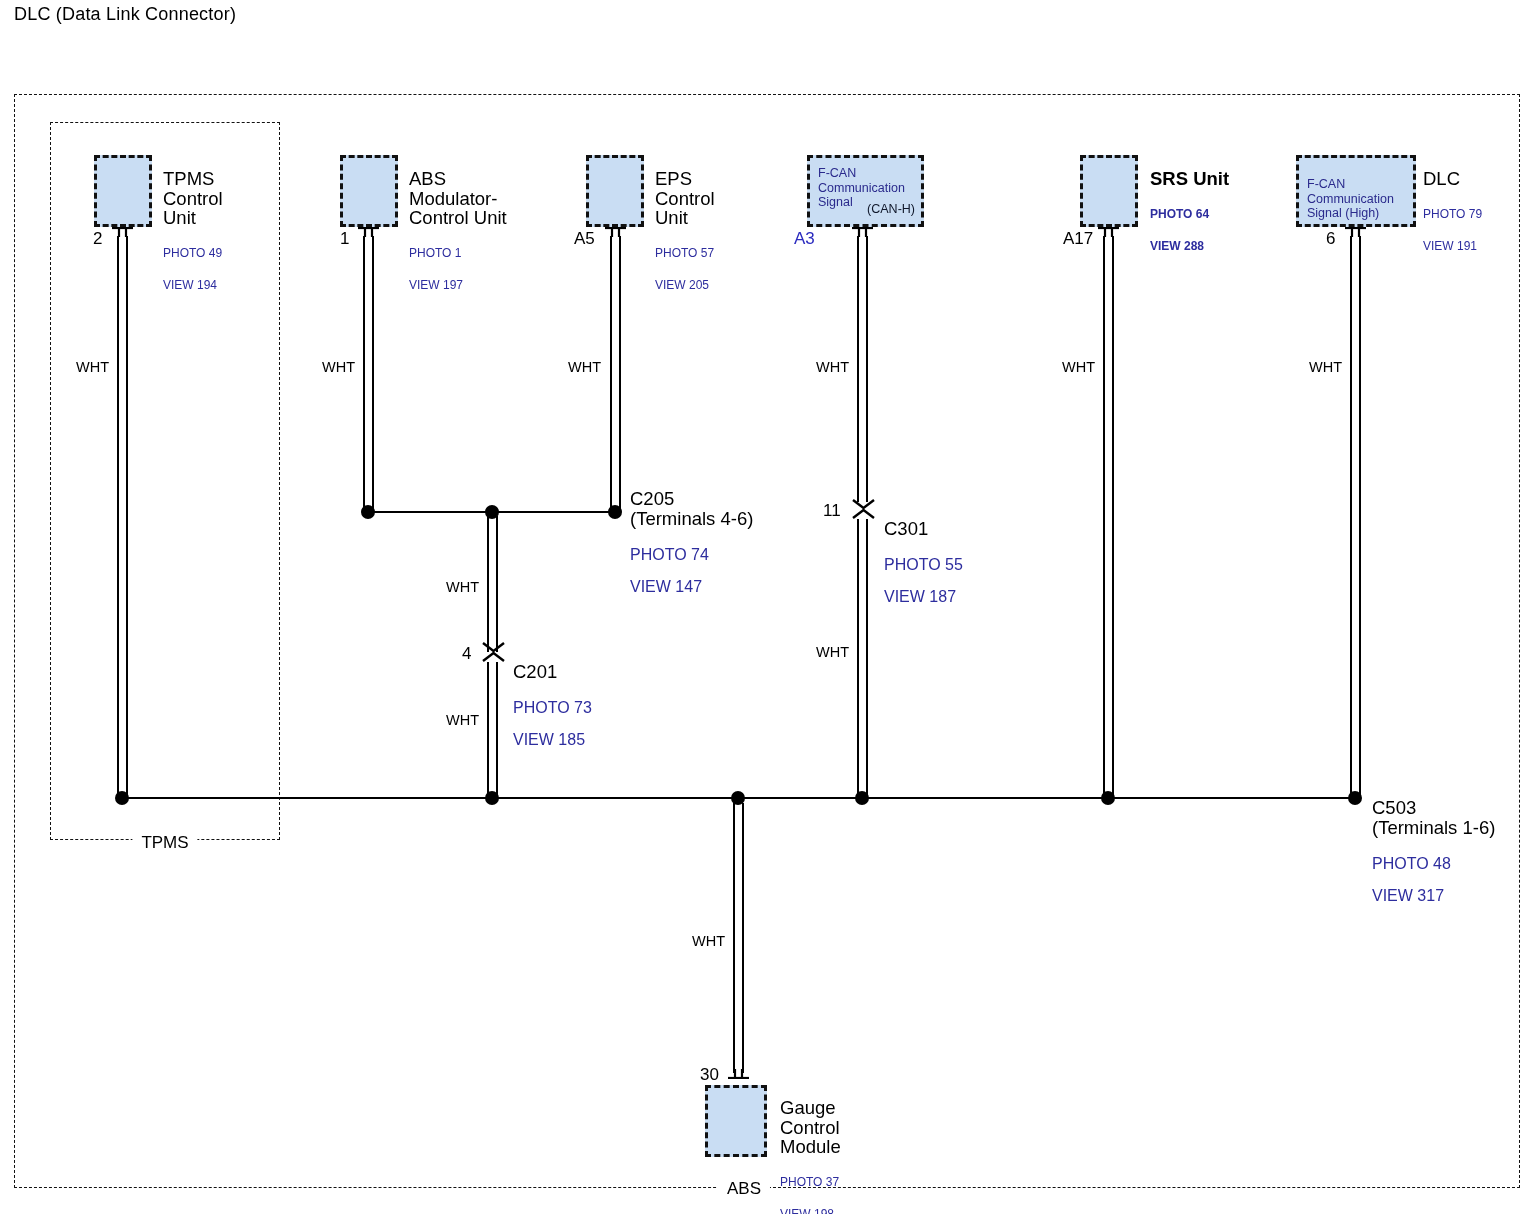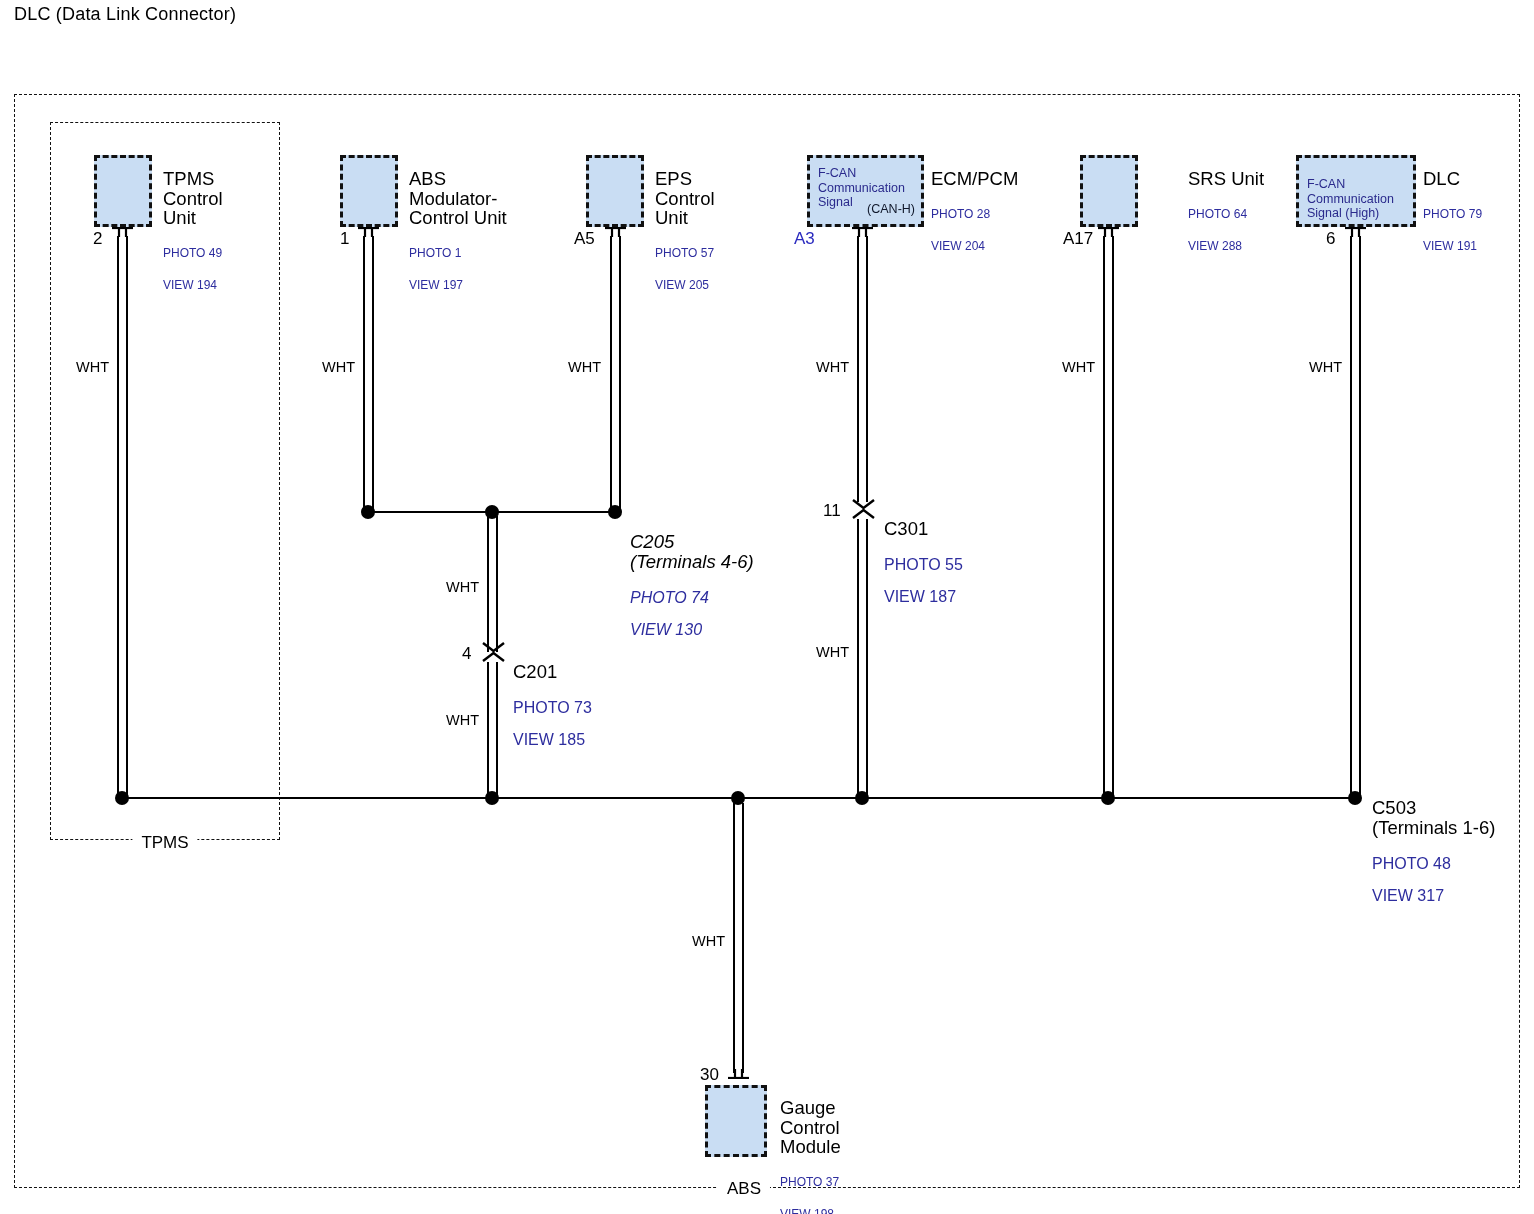--- a/index.html
+++ b/index.html
@@ -225,25 +225,25 @@
   <svg class="pin-cap" style="left:603px; top:227px;" viewBox="0 0 25 11">
     <path d="M2,1 L9,1 L9,10 M23,1 L16,1 L16,10" fill="none" stroke="#000" stroke-width="2.2"></path>
     <path d="M2,1 L23,1" fill="none" stroke="#000" stroke-width="2.2"></path>
   </svg>
   <div class="wire-v" style="left:610px; top:236px; height:276px;"></div>
   <div class="wht" style="left:568px; top:360px;">WHT</div>
   <div class="dot" style="left:608px; top:505px;"></div>
 
   <div class="wire-h" style="left:366px; top:511px; width:250px;"></div>
 
-  <div class="conn-label" style="left:630px; top:514px;font-style:italic;">
+  <div class="conn-label" style="left:630px; top:471px;">
     <span class="cn">C205
 (Terminals 4-6)</span>
     <span class="ref">PHOTO 74</span>
-    <span class="ref">VIEW  130</span>
+    <span class="ref">VIEW  147</span>
   </div>
 
   <div class="dot" style="left:485px; top:505px;"></div>
   <div class="wire-v" style="left:487px; top:516px; height:136px;"></div>
   <div class="wht" style="left:446px; top:580px;">WHT</div>
 
   <svg class="conn-sym" style="left:481px; top:641px;" viewBox="0 0 25 22">
     <path d="M2,2 L12.5,10 L23,2" fill="none" stroke="#000" stroke-width="2.4"></path>
     <path d="M2,20 L12.5,12 L23,20" fill="none" stroke="#000" stroke-width="2.4"></path>
   </svg>
@@ -257,25 +257,20 @@
   <div class="wire-v" style="left:487px; top:662px; height:136px;"></div>
   <div class="wht" style="left:446px; top:713px;">WHT</div>
   <div class="dot" style="left:485px; top:791px;"></div>
 
   <div class="comp" style="left:807px; top:155px; width:117px; height:72px;">
     <div class="comp-inner-text">F-CAN
 Communication
 Signal</div>
     <div class="comp-inner-sub">(CAN-H)</div>
   </div>
-  <div class="comp-label" style="left:931px; top:151px;">
-    <span class="nm">ECM/PCM</span>
-    <span class="ref">PHOTO 28</span>
-    <span class="ref">VIEW 204</span>
-  </div>
   <div class="pin blue" style="left:794px; top:230px;">A3</div>
   <svg class="pin-cap" style="left:850px; top:227px;" viewBox="0 0 25 11">
     <path d="M2,1 L9,1 L9,10 M23,1 L16,1 L16,10" fill="none" stroke="#000" stroke-width="2.2"></path>
     <path d="M2,1 L23,1" fill="none" stroke="#000" stroke-width="2.2"></path>
   </svg>
   <div class="wire-v" style="left:857px; top:236px; height:266px;"></div>
   <div class="wht" style="left:816px; top:360px;">WHT</div>
 
   <svg class="conn-sym" style="left:851px; top:498px;" viewBox="0 0 25 22">
     <path d="M2,2 L12.5,10 L23,2" fill="none" stroke="#000" stroke-width="2.4"></path>
@@ -286,21 +281,21 @@
     <span class="cn">C301</span>
     <span class="ref">PHOTO 55</span>
     <span class="ref">VIEW 187</span>
   </div>
 
   <div class="wire-v" style="left:857px; top:519px; height:279px;"></div>
   <div class="wht" style="left:816px; top:645px;">WHT</div>
   <div class="dot" style="left:855px; top:791px;"></div>
 
   <div class="comp" style="left:1080px; top:155px; width:58px; height:72px;"></div>
-  <div class="comp-label" style="left:1188px; top:151px;">
+  <div class="comp-label" style="left:1150px; top:151px;font-weight:bold;">
     <span class="nm">SRS Unit</span>
     <span class="ref">PHOTO 64</span>
     <span class="ref">VIEW 288</span>
   </div>
   <div class="pin" style="left:1063px; top:230px;">A17</div>
   <svg class="pin-cap" style="left:1096px; top:227px;" viewBox="0 0 25 11">
     <path d="M2,1 L9,1 L9,10 M23,1 L16,1 L16,10" fill="none" stroke="#000" stroke-width="2.2"></path>
     <path d="M2,1 L23,1" fill="none" stroke="#000" stroke-width="2.2"></path>
   </svg>
   <div class="wire-v" style="left:1103px; top:236px; height:562px;"></div>

